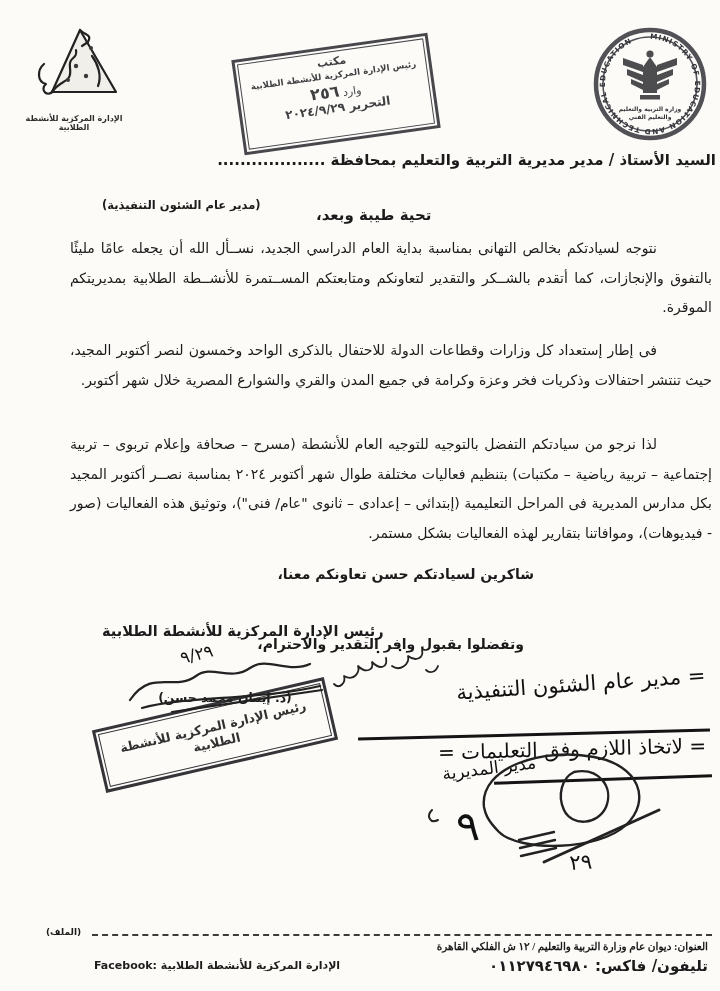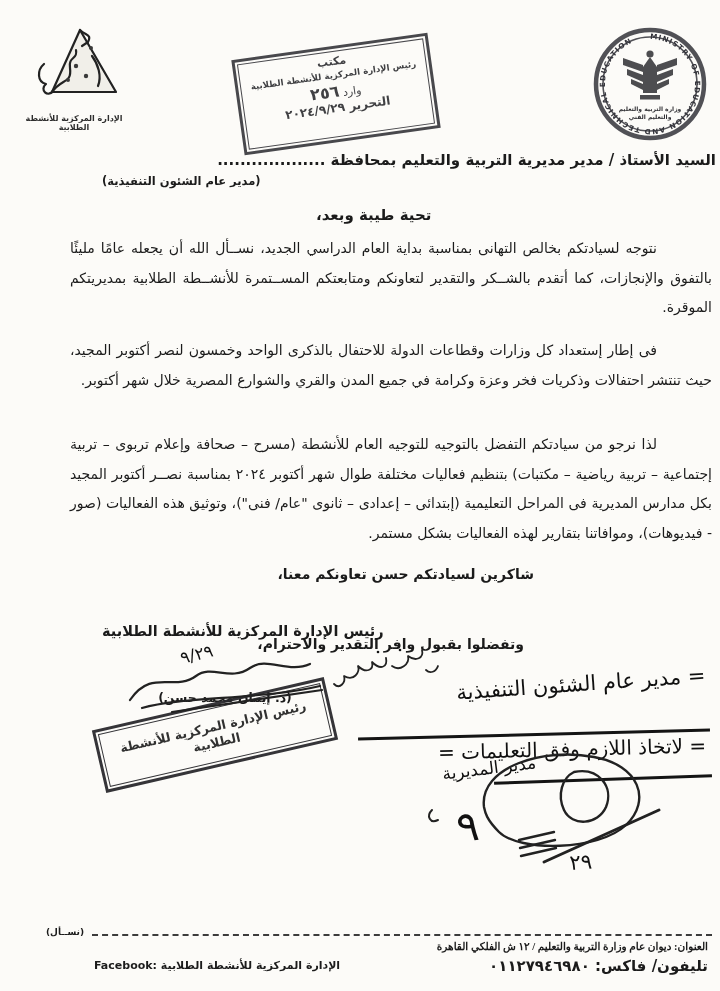--- a/index.html
+++ b/index.html
@@ -16,21 +16,21 @@
   .stamp1 .inner{border:1px solid #35353a;height:100%;box-sizing:border-box;text-align:center;padding-top:3px;color:#2c2c30;}
   .s1{font-size:11px;font-weight:bold;}
   .s2{font-size:8.6px;font-weight:bold;margin-top:2px;}
   .s3{font-size:11px;margin-top:2px;}
   .s3 .num{font-size:16px;font-weight:bold;}
   .s4{font-size:12px;font-weight:bold;}
   .seal{left:593px;top:27px;}
 
   
   .recipient{right:4px;top:151px;width:548px;font-size:15px;font-weight:bold;text-align:right;}
-  .recipient-sub{left:102px;top:174px;font-size:11.5px;font-weight:bold;}
+  .recipient-sub{left:102px;top:198px;font-size:11.5px;font-weight:bold;}
   .greeting{left:316px;top:206px;font-size:15px;font-weight:bold;}
   .para{left:70px;width:642px;font-size:14px;line-height:29.5px;text-align:justify;text-indent:55px;}
   .p1{top:234px;} .p2{top:336px;} .p3{top:430px;}
   .c1{right:186px;top:566px;font-size:14px;font-weight:bold;}
   .c2{right:196px;top:596px;font-size:14px;font-weight:bold;margin-top:40px;}
   .sender-title{left:102px;top:623px;font-size:14.5px;font-weight:bold;}
 
   
   .sender-name{left:116px;top:690px;width:218px;text-align:center;font-size:12.5px;font-weight:bold;z-index:1;}
   .stamp2{left:96px;top:703px;width:238px;height:64px;transform:rotate(-13deg);
@@ -167,19 +167,19 @@
       <path d="M60 95 C55 55 120 35 170 45 C215 53 228 88 202 113 C175 139 95 140 75 120 C62 107 61 100 60 95 Z"></path>
       <path d="M150 60 C175 55 190 75 182 95 C174 113 148 115 140 98 C133 83 138 66 150 60 Z"></path>
       <path d="M95 128 L130 120 M96 136 L131 128 M97 144 L132 136"></path>
       <path d="M120 150 L235 98" stroke-width="3"></path>
       <path d="M8 98 C2 104 6 112 14 108" stroke-width="2"></path>
     </g>
     <text x="34" y="130" font-size="42" fill="#111" transform="rotate(-6 34 130)">٩</text>
     <text x="146" y="158" font-size="21" fill="#111" transform="rotate(-4 146 158)">٢٩</text>
   </svg>
 
-  <div class="abs ar f-label">(نســأل)</div>
+  <div class="abs ar f-label">(الملف)</div>
   <div class="abs f-line"></div>
   <div class="abs ar f-addr">العنوان: ديوان عام وزارة التربية والتعليم / ١٢ ش الفلكي القاهرة</div>
   <div class="abs ar f-phone">تليفون/ فاكس: ٠١١٢٧٩٤٦٩٨٠</div>
   <div class="abs f-fb">Facebook: الإدارة المركزية للأنشطة الطلابية</div>
 
 </div>
 
 </body></html>

